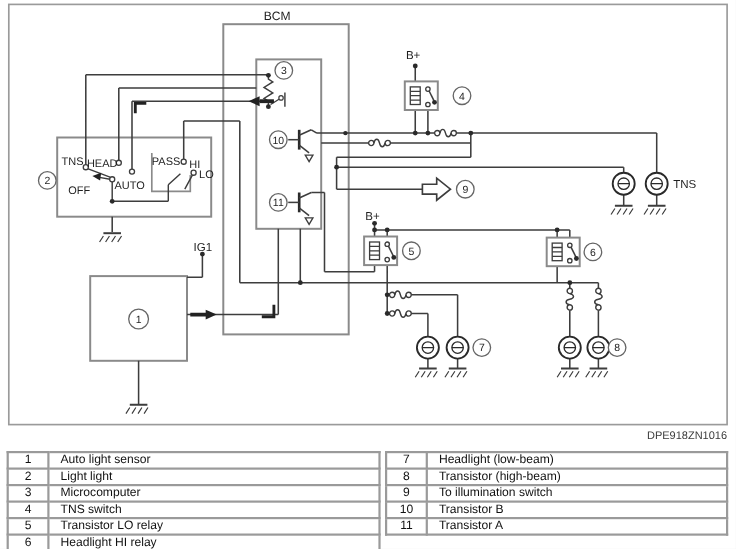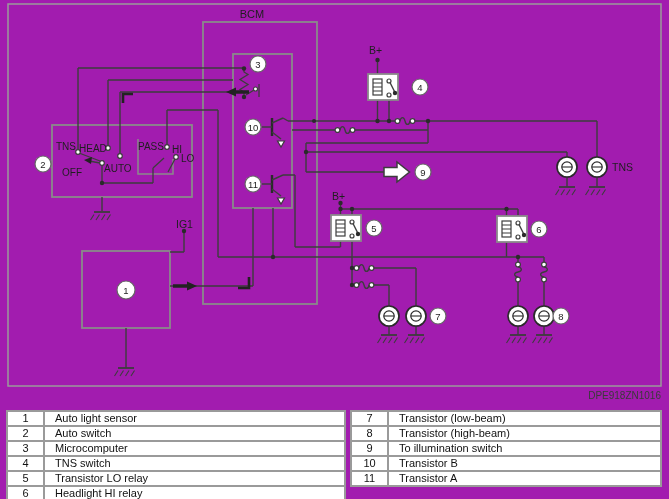--- a/index.html
+++ b/index.html
@@ -1,16 +1,16 @@
 <!DOCTYPE html>
 <html><head>
 <meta charset="utf-8">
 <style>
   html,body{margin:0;padding:0;background:#dcdcdc;}
-  .screen{position:relative;width:669px;height:499px;background:#a21caf;overflow:hidden;
+  .screen{position:relative;width:669px;height:499px;background:#ffffff;overflow:hidden;
           font-family:"Liberation Sans",sans-serif;}
   svg{position:absolute;left:0;top:0;}
   svg text{font-family:"Liberation Sans",sans-serif;fill:#1f1f1f;}
   .t10{font-size:10px;}
   .t10b{font-size:10.5px;}
   .t11{font-size:11px;}
   .code{font-size:10px;fill:#3a3a3a;}
   .ref{font-size:9.5px;text-anchor:middle;}
   .mid{text-anchor:middle;}
   .end{text-anchor:end;}
@@ -219,21 +219,21 @@
 </svg>
 
 <table class="legend legend-left">
   <tbody>
         <tr>
     <td class="num">1</td>
     <td class="lbl">Auto light sensor</td>
   </tr>
   <tr>
     <td class="num">2</td>
-    <td class="lbl">Auto switch</td>
+    <td class="lbl">Light light</td>
   </tr>
   <tr>
     <td class="num">3</td>
     <td class="lbl">Microcomputer</td>
   </tr>
   <tr>
     <td class="num">4</td>
     <td class="lbl">TNS switch</td>
   </tr>
   <tr>
@@ -244,21 +244,21 @@
     <td class="num">6</td>
     <td class="lbl">Headlight HI relay</td>
   </tr>
 </tbody>
     </table>
 
 <table class="legend legend-right">
   <tbody>
         <tr>
     <td class="num">7</td>
-    <td class="lbl">Transistor (low-beam)</td>
+    <td class="lbl">Headlight (low-beam)</td>
   </tr>
   <tr>
     <td class="num">8</td>
     <td class="lbl">Transistor (high-beam)</td>
   </tr>
   <tr>
     <td class="num">9</td>
     <td class="lbl">To illumination switch</td>
   </tr>
   <tr>

